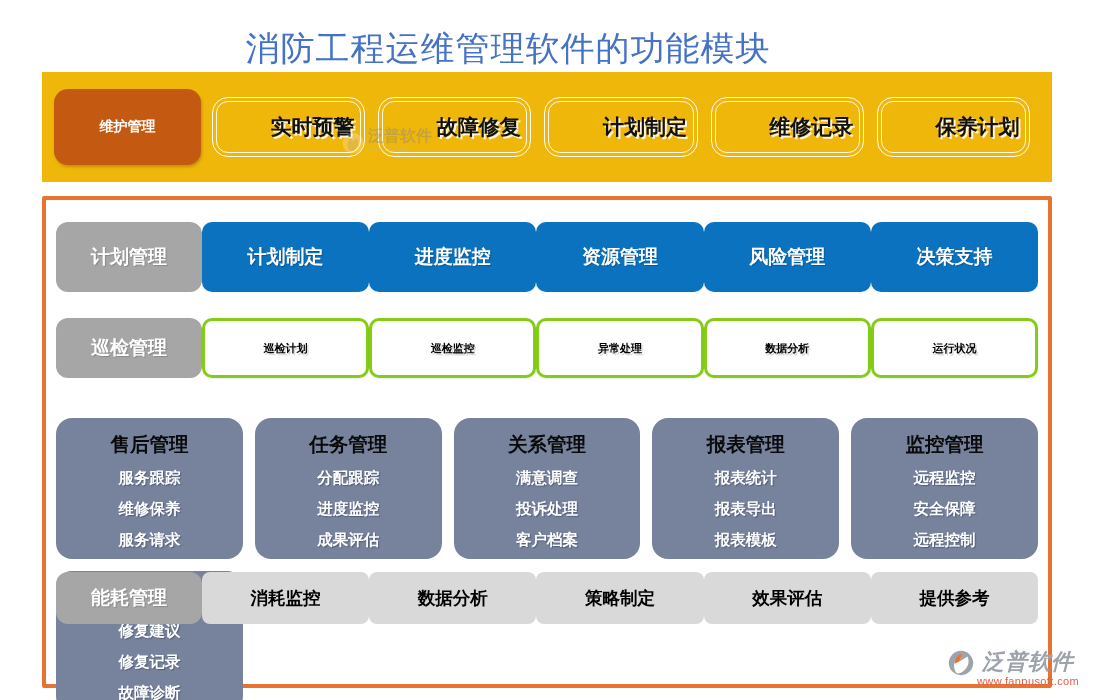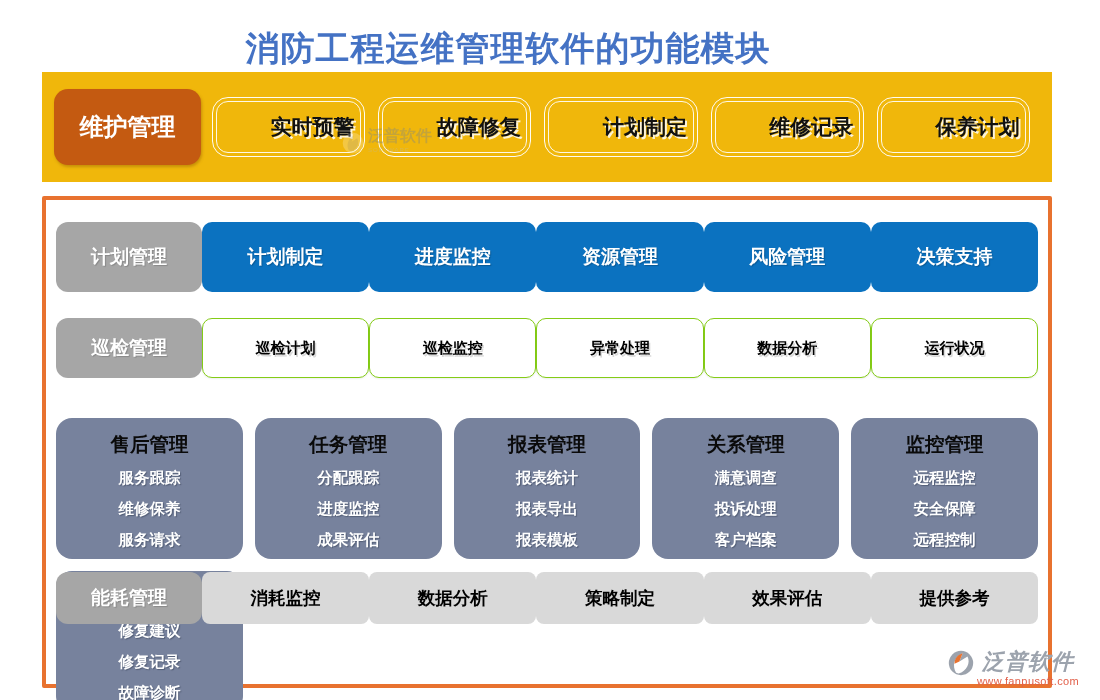--- a/index.html
+++ b/index.html
@@ -2,28 +2,28 @@
 <html><head>
 <meta charset="utf-8">
 <style>
   * { box-sizing: border-box; margin: 0; padding: 0; }
   html,body { width:1100px; height:700px; background:#ffffff; overflow:hidden;
               font-family:"Liberation Sans","DejaVu Sans",sans-serif; }
   .stage { position:relative; width:1100px; height:700px; background:#fff; }
 
   
   .page-title { position:absolute; top:26px; left:0; width:1016px; text-align:center;
-                font-size:34px; font-weight:bold; color:#4472C4; letter-spacing:1px; }
+                font-size:34px; font-weight:normal; color:#4472C4; letter-spacing:1px; }
 
   
   .banner { position:absolute; left:42px; top:72px; width:1010px; height:110px;
             background:#F0B70B; }
   .maint-btn { position:absolute; left:12px; top:17px; width:147px; height:76px;
                background:#C45A11; border-radius:14px; display:flex; align-items:center;
-               justify-content:center; color:#fff; font-size:24px; font-weight:bold;
+               justify-content:center; color:#fff; font-size:14px; font-weight:bold;
                box-shadow:1px 2px 3px rgba(120,70,0,.35); }
   .banner-items { position:absolute; left:170px; top:25px; width:818px; height:60px;
                   display:grid; grid-template-columns:repeat(5,1fr); gap:13px; }
   .ybtn { position:relative; border:1.5px solid rgba(255,255,255,.95); border-radius:16px;
           display:flex; align-items:center; justify-content:center;
           font-size:21px; font-weight:bold; color:#111;
           text-shadow:2px 2px 0 rgba(255,255,255,.85);padding-left:48px; }
   .ybtn::before { content:""; position:absolute; inset:3px;
                   border:1px solid rgba(255,255,255,.9); border-radius:12px; }
   .watermark { position:absolute; left:300px; top:56px; display:flex; align-items:center;
@@ -38,22 +38,22 @@
   .grid-row { display:grid; grid-template-columns:146px repeat(5,1fr); }
   .row1 { margin-top:22px; height:70px; }
   .row2 { margin-top:26px; height:60px; }
   .row4 { height:52px; }
   .pill-gray { background:#A6A6A6; border-radius:12px; display:flex; align-items:center;
                justify-content:center; color:#fff; font-size:19px; font-weight:bold;
                text-shadow:1px 1px 1px rgba(0,0,0,.18); }
   .btn-blue { background:#0B72C0; border-radius:10px; display:flex; align-items:center;
               justify-content:center; color:#fff; font-size:19px; font-weight:bold;
               text-shadow:1px 1px 1px rgba(0,0,0,.22); }
-  .btn-white { background:#fff; border:1px solid #84cc16; border-radius:10px; display:flex;
-               align-items:center; justify-content:center; color:#000; font-size:15px;
+  .btn-white { background:#fff; border:3px solid #84cc16; border-radius:10px; display:flex;
+               align-items:center; justify-content:center; color:#000; font-size:11px;
                font-weight:bold; text-shadow:1.5px 1.5px 0 #D9D9D9;
                box-shadow:0 1px 2px rgba(0,0,0,.07); }
   .btn-light { background:#D9D9D9; border-radius:8px; display:flex; align-items:center;
                justify-content:center; color:#000; font-size:17.5px; font-weight:bold; }
 
   
   .cards { margin-top:40px; height:154px; display:grid;
            grid-template-columns:repeat(5,1fr); gap:12px; }
   .card { background:#77829D; border-radius:16px; display:flex; flex-direction:column;
           align-items:center; padding:13px 4px 8px; }
@@ -124,30 +124,30 @@
         <div class="card-item">维修保养</div>
         <div class="card-item">服务请求</div>
       </div>
       <div class="card">
         <div class="card-title">任务管理</div>
         <div class="card-item">分配跟踪</div>
         <div class="card-item">进度监控</div>
         <div class="card-item">成果评估</div>
       </div>
       <div class="card">
+        <div class="card-title">关系管理</div>
+        <div class="card-item">满意调查</div>
+        <div class="card-item">投诉处理</div>
+        <div class="card-item">客户档案</div>
+      </div>
+      <div class="card">
         <div class="card-title">报表管理</div>
         <div class="card-item">报表统计</div>
         <div class="card-item">报表导出</div>
         <div class="card-item">报表模板</div>
-      </div>
-      <div class="card">
-        <div class="card-title">关系管理</div>
-        <div class="card-item">满意调查</div>
-        <div class="card-item">投诉处理</div>
-        <div class="card-item">客户档案</div>
       </div>
       <div class="card">
         <div class="card-title">监控管理</div>
         <div class="card-item">远程监控</div>
         <div class="card-item">安全保障</div>
         <div class="card-item">远程控制</div>
       </div>
       <div class="card">
         <div class="card-title">故障管理</div>
         <div class="card-item">修复建议</div>

